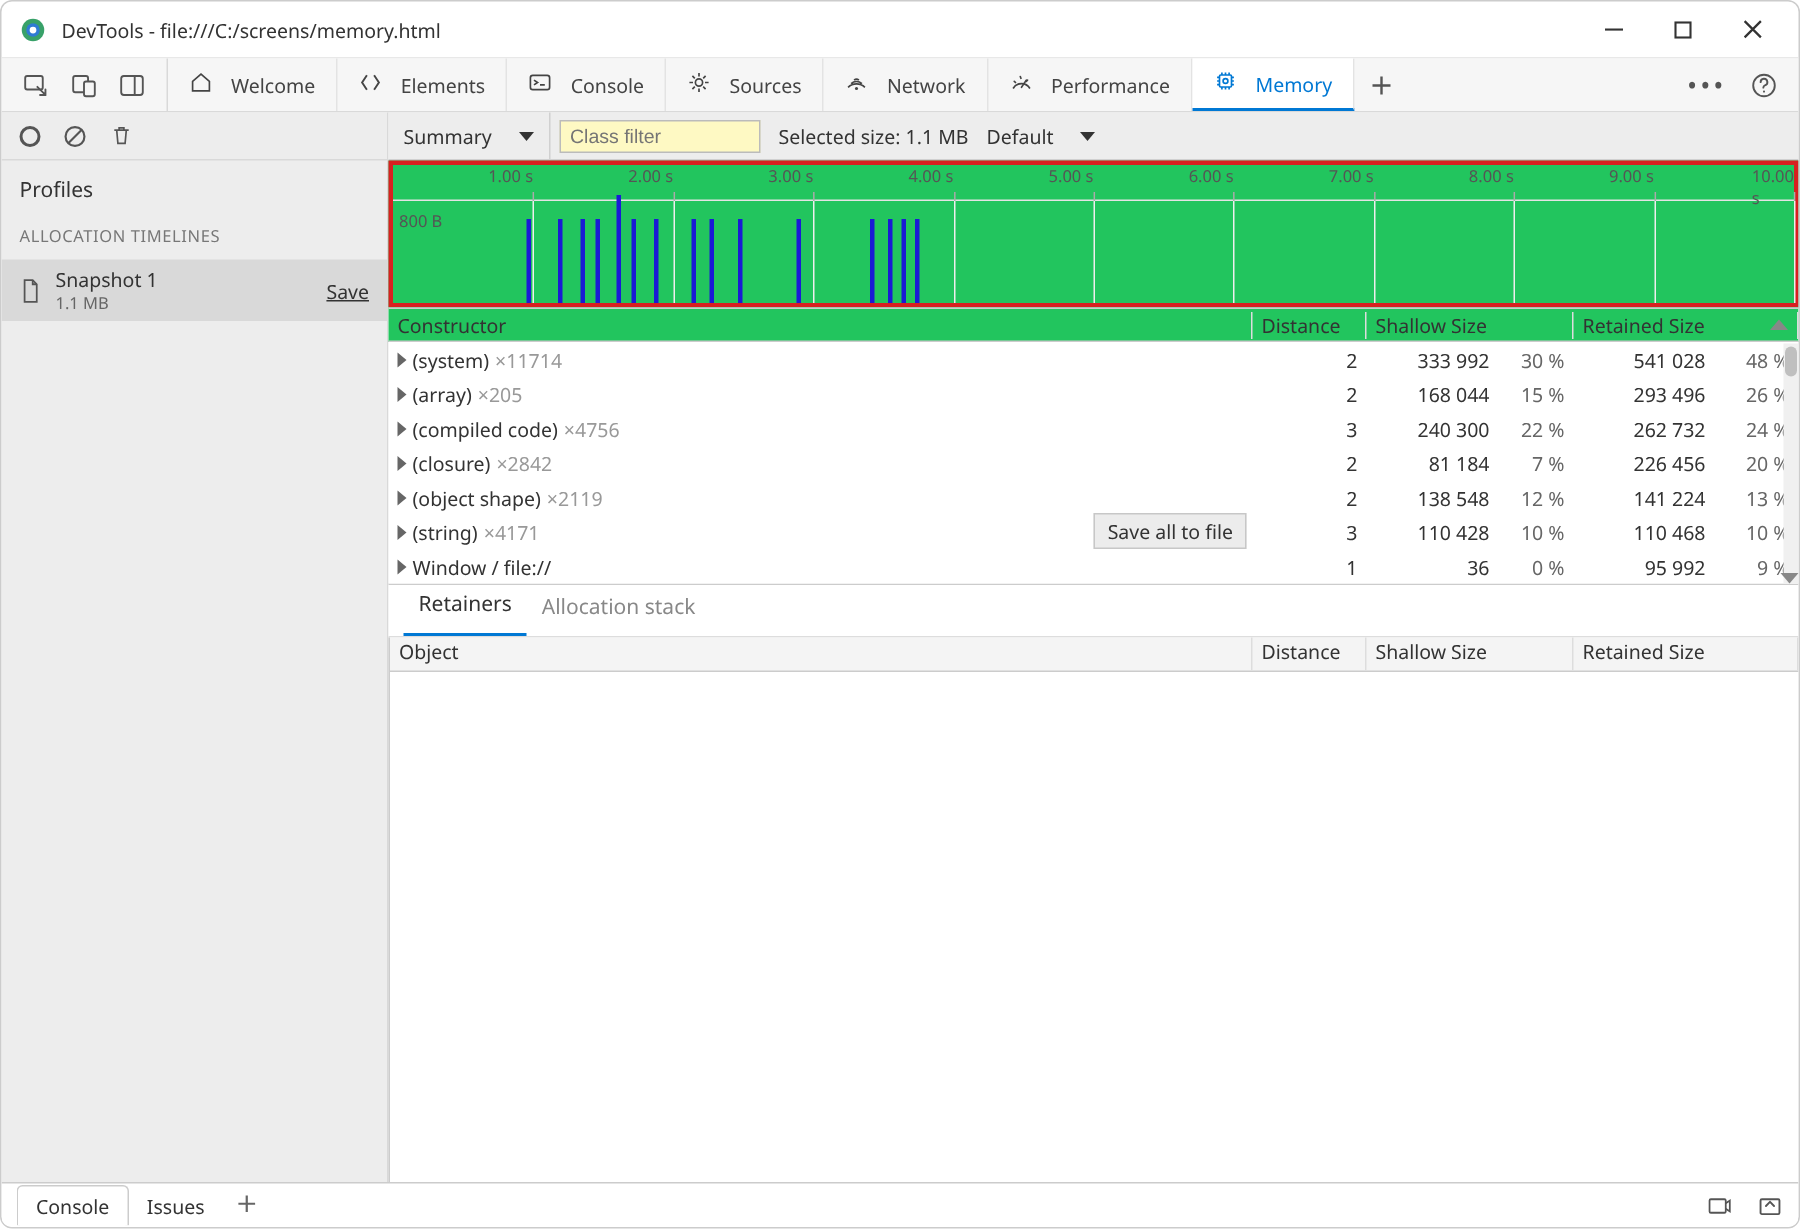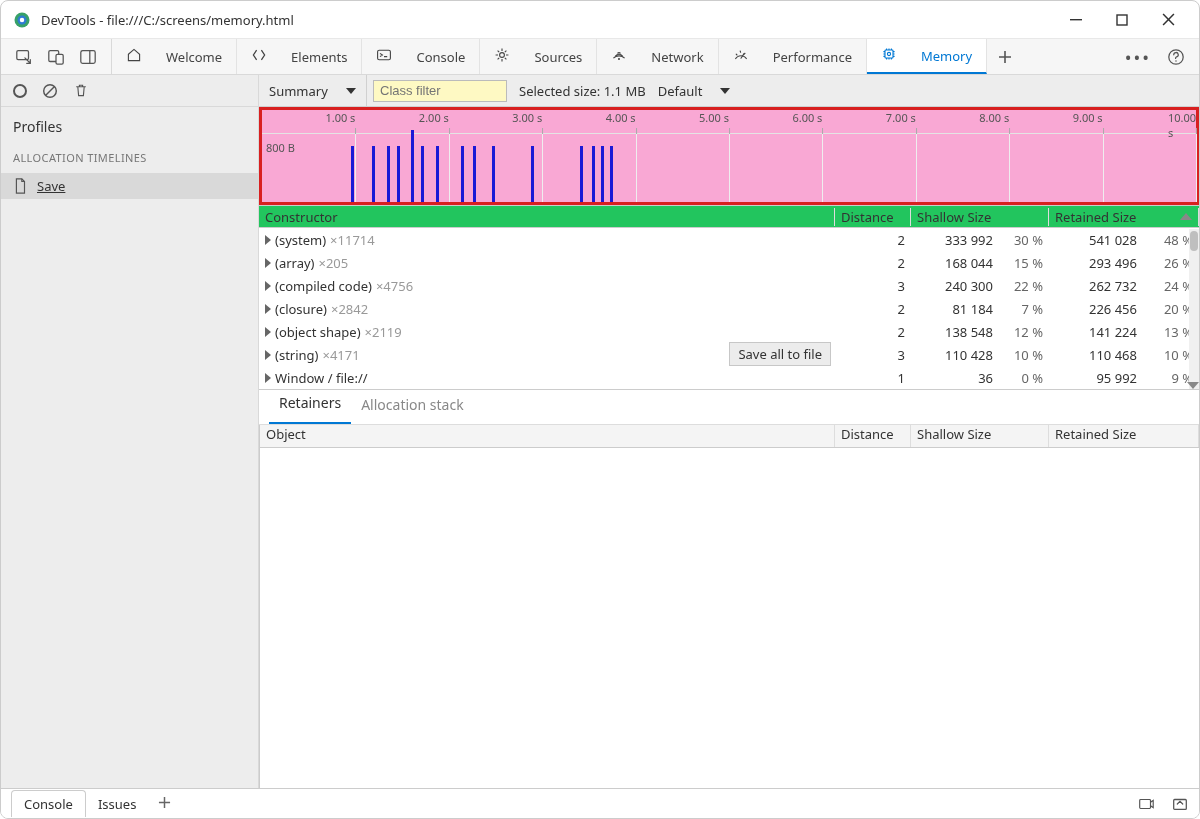--- a/index.html
+++ b/index.html
@@ -46,21 +46,21 @@
     display:flex; align-items:center; gap:14px;
     padding:0 14px;
     border-right:1px solid #d9d9d9;
     height:100%;
   }
   .tabsbar .iconbtn, .toolbar .iconbtn, .statusbar .iconbtn {
     width:18px; height:18px; display:flex; align-items:center; justify-content:center; color:#555;
   }
   .maintabs { display:flex; height:100%; align-items:stretch; }
   .maintab {
-    display:flex; align-items:center; gap:24px;
+    display:flex; align-items:center; gap:12px;
     padding:0 14px;
     color:#444; cursor:default;
     border-right:1px solid #e3e3e3;
   }
   .maintab.active {
     background:#fff;
     color:#0078d4;
     border-bottom:2px solid #0078d4;
   }
   .maintab svg { width:16px; height:16px; }
@@ -131,21 +131,21 @@
     padding:0 6px; width:134px; font-size:13px; color:#888;
   }
   .sel-info { margin-left:6px; color:#333; }
   .default-dd { margin-left:12px; display:flex; align-items:center; gap:18px; }
 
   
   .timeline-outer {
     border:3px solid #d82020;
     height:98px;
     position:relative;
-    background:#f9a8d4;
+    background:#22c55e;
   }
   .timeline-ticks {
     position:absolute; top:0; left:0; right:0; height:24px;
     border-bottom:1px solid #e4e4e4;
   }
   .tick {
     position:absolute; top:0; font-size:11px; color:#555;
     transform:translateX(-100%);
   }
   .tick::after {
@@ -386,20 +386,24 @@
     </div>
     <h3>Profiles</h3>
     <div class="section-label">ALLOCATION TIMELINES</div>
     <div class="snapshot-row">
       <span class="doc-icon">
         <svg viewBox="0 0 20 20" width="18" height="18" fill="none" stroke="#555" stroke-width="1.3">
             <path d="M6 2 H12 L15 5 V18 H6 Z"></path>
             <path d="M12 2 V5 H15"></path>
           </svg>
       </span>
+      <div class="snapshot-names">
+        <div class="s-title">Snapshot 1</div>
+        <div class="s-size">1.1 MB</div>
+      </div>
       <span class="savelink">Save</span>
     </div>
   </div>
 
   <div class="rightpanel">
     <div class="filterbar">
       <div class="summary-dd">
         <span>Summary</span>
         <span class="tri-down"></span>
       </div>

